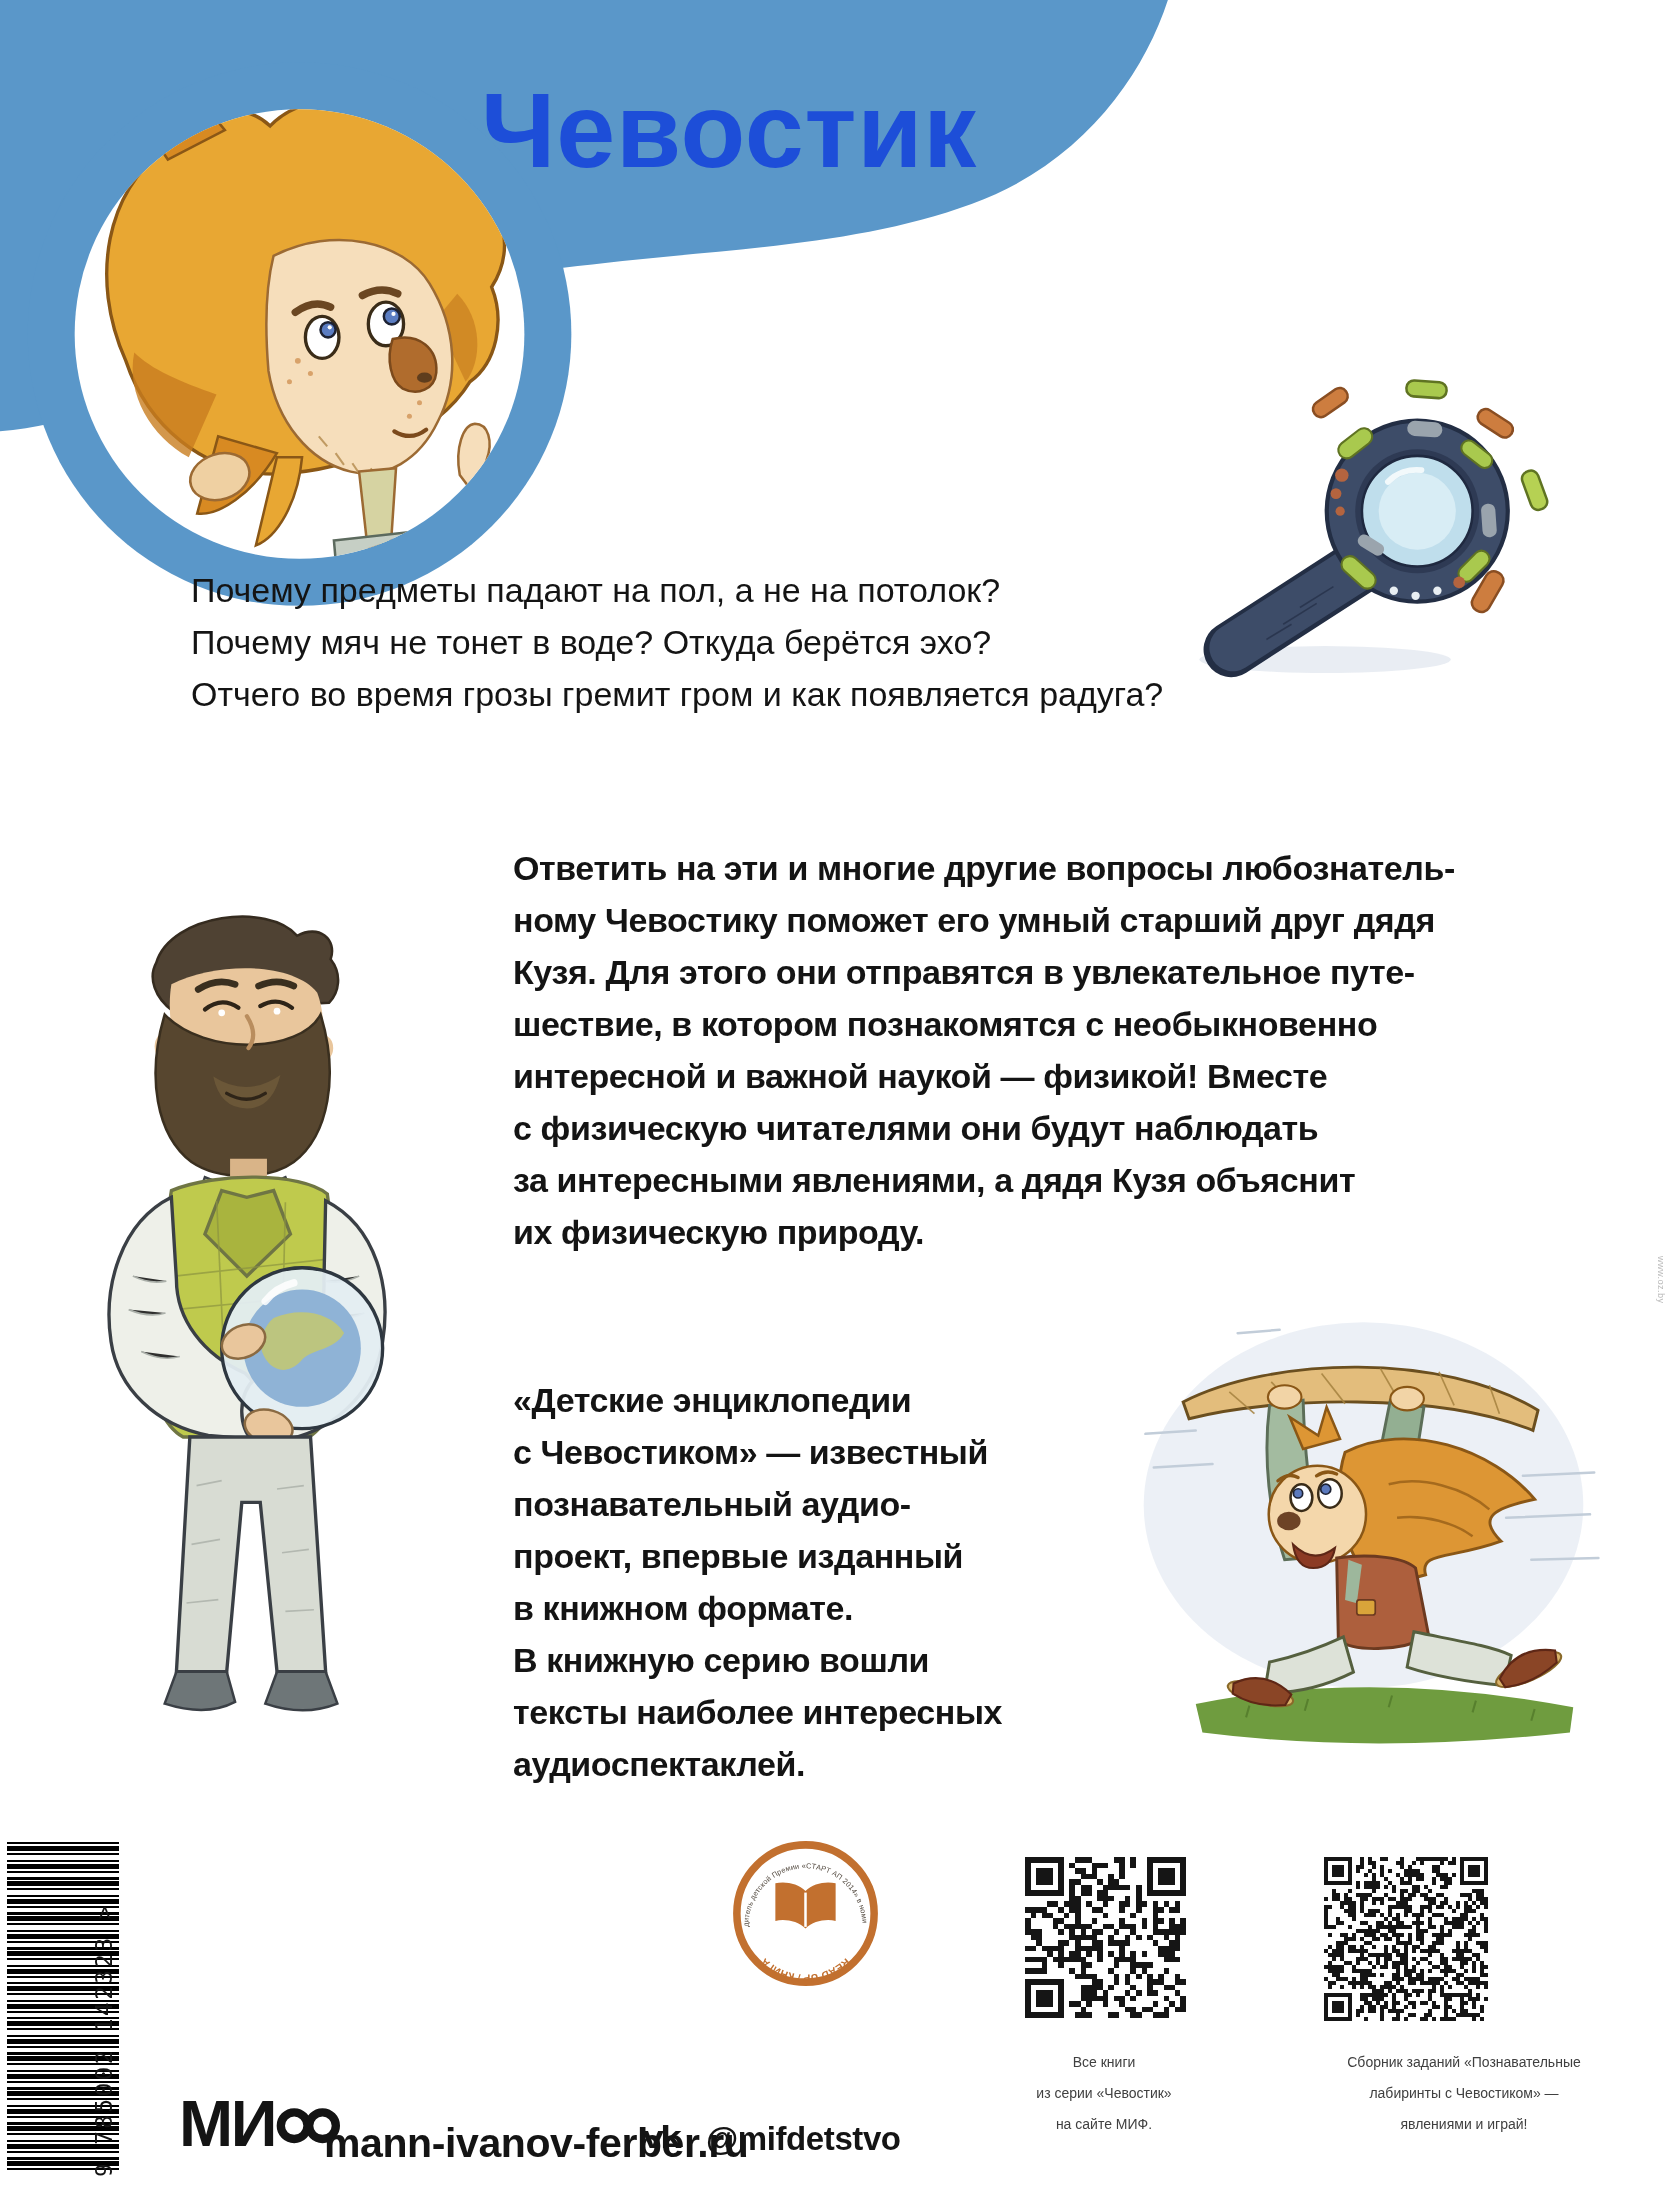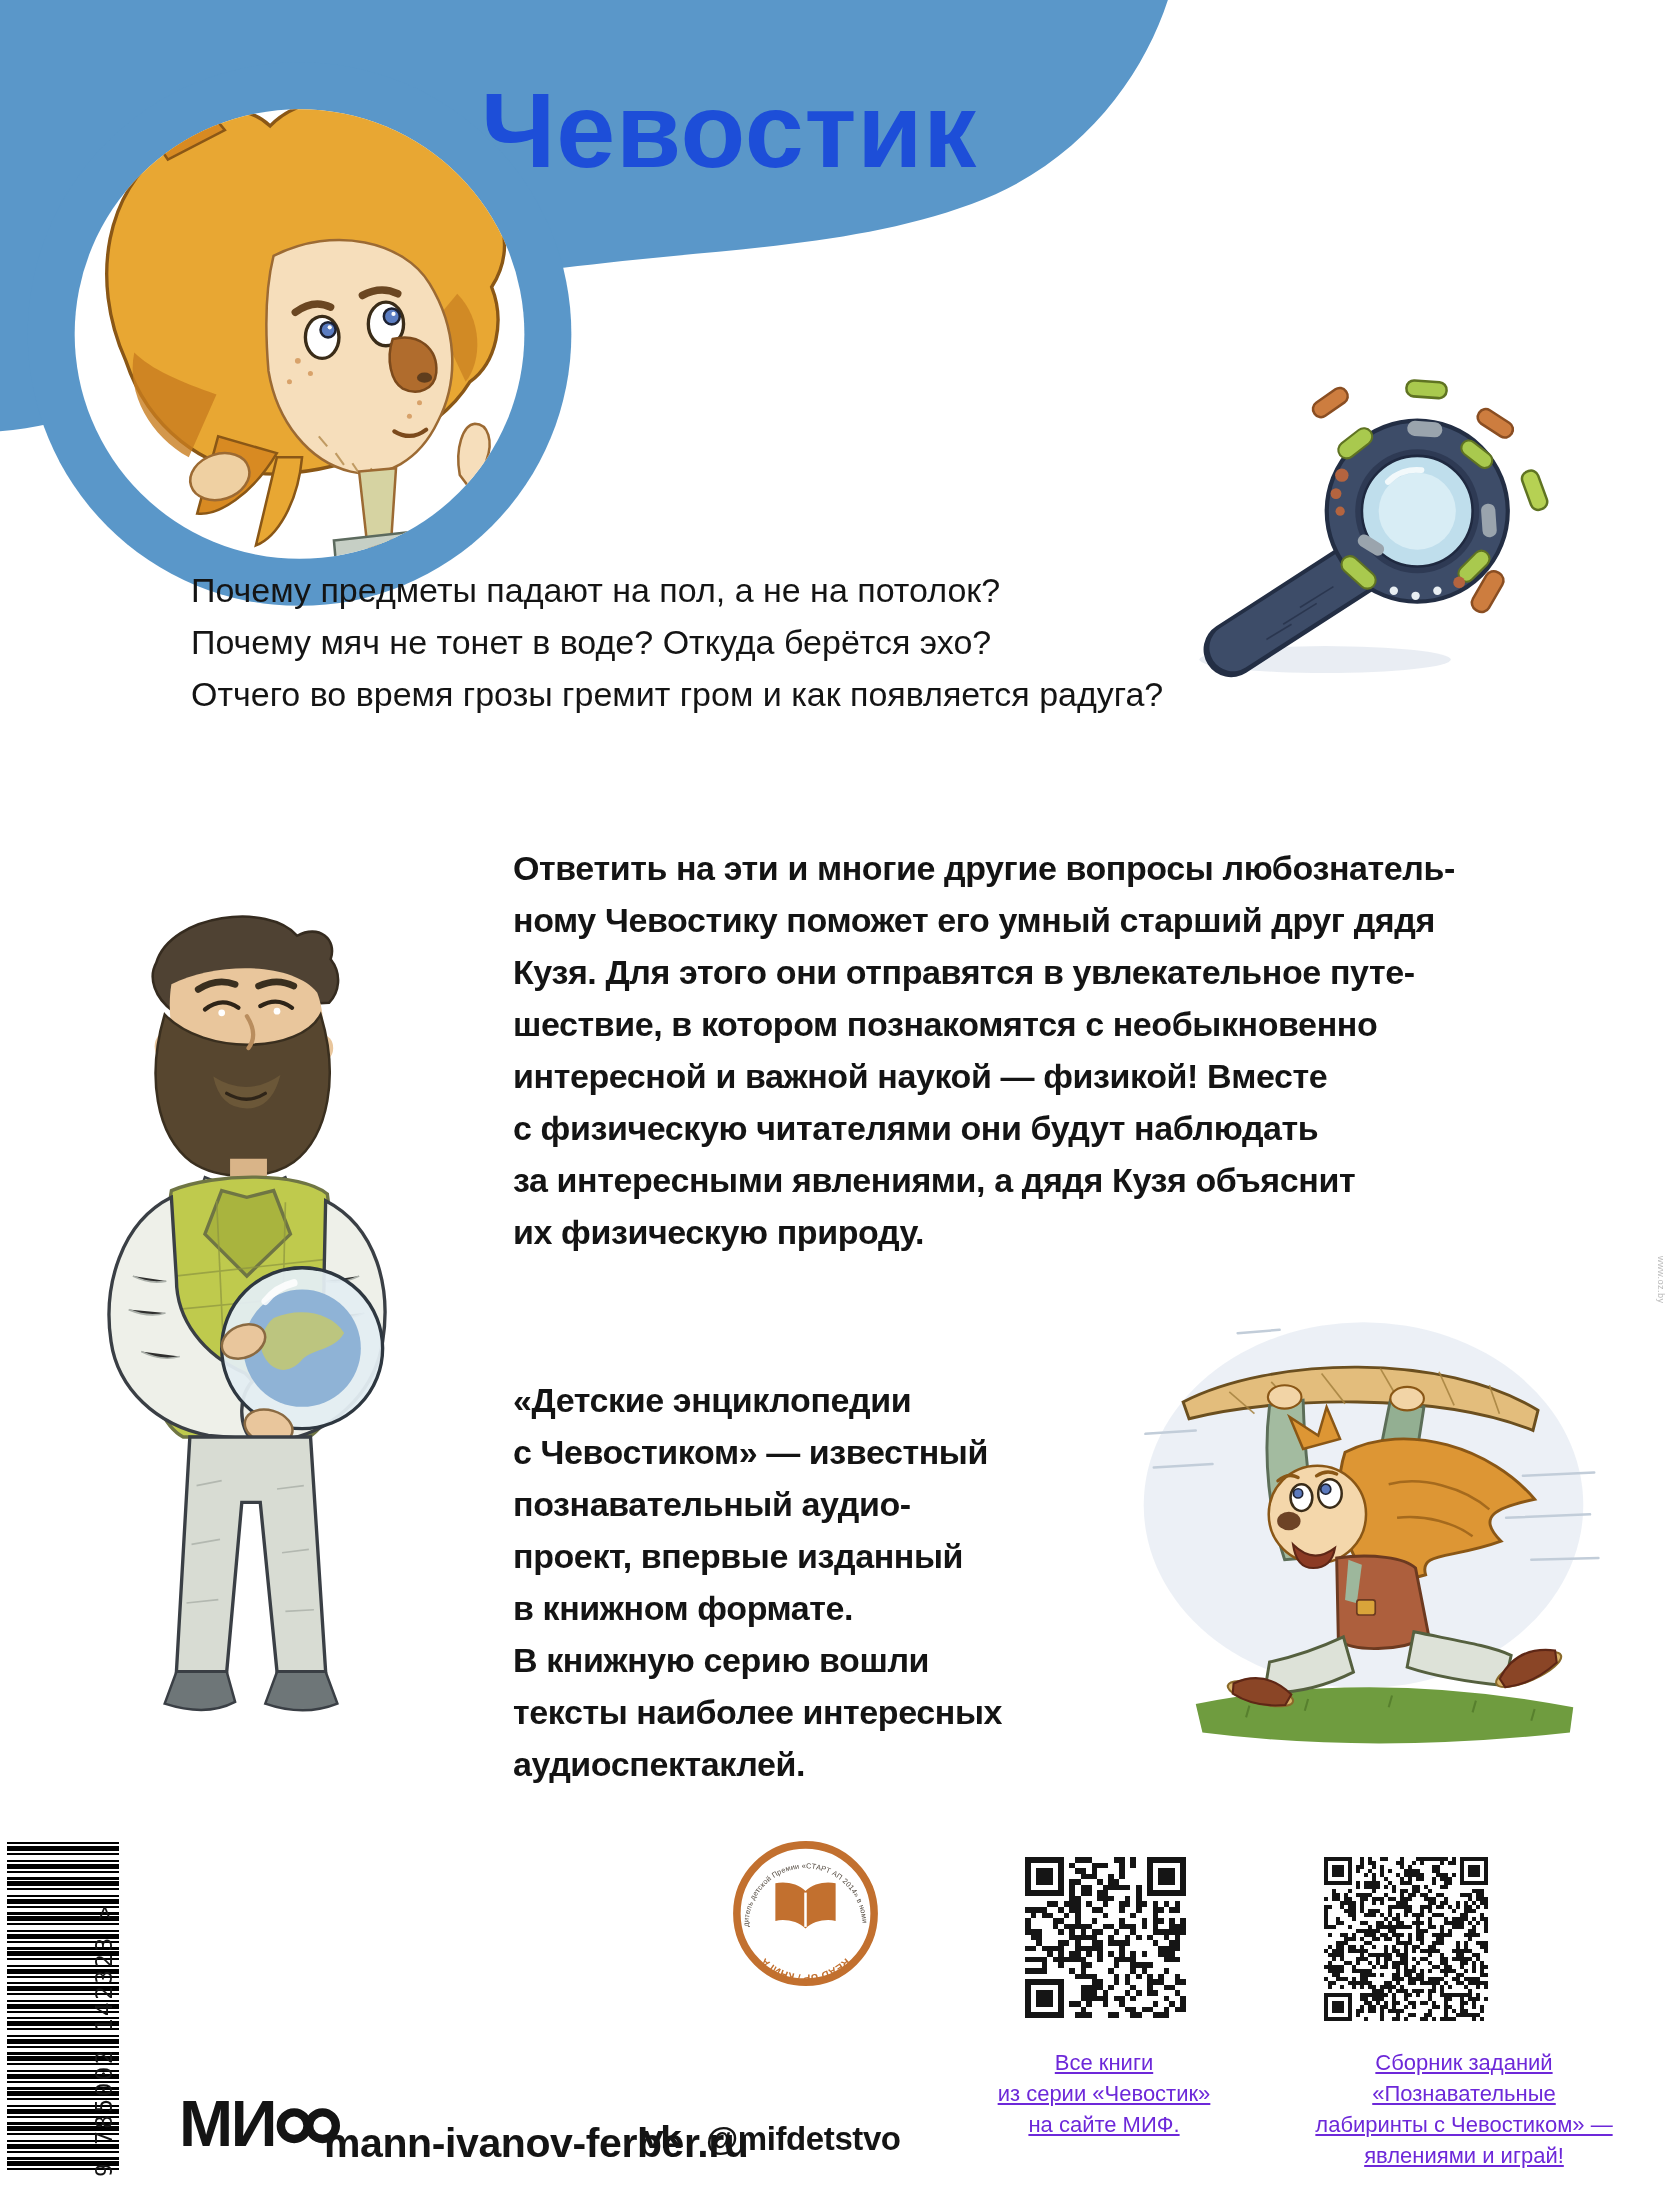--- a/index.html
+++ b/index.html
@@ -23,21 +23,21 @@
   
   .mif-logo{left:179px;top:2097px;display:flex;align-items:center;}
   .mif-logo .mif-txt{font-size:65px;font-weight:700;letter-spacing:-2.5px;line-height:54px;}
   .website{left:324px;top:2120px;font-size:41px;font-weight:700;letter-spacing:-0.4px;}
   .vk-badge{left:643px;top:2117px;font-size:37px;font-weight:800;letter-spacing:-3.4px;transform:scale(1.05,.85);}
   .handle{left:706px;top:2120px;font-size:33px;font-weight:700;letter-spacing:-0.4px;}
   
   .qr{background:#fff;}
   .qr1{left:1025px;top:1857px;width:161px;height:161px;}
   .qr2{left:1324px;top:1857px;width:164px;height:164px;}
-  .caption{font-size:22px;line-height:31px;text-align:center;color:#6d28d9;text-decoration:underline;}
+  .caption{font-size:14px;line-height:31px;text-align:center;color:#404040;}
   .cap1{left:953px;top:2047px;width:302px;}
   .cap2{left:1286px;top:2047px;width:356px;}
   .watermark{left:1666px;top:1256px;font-size:9.2px;color:#b9b9b9;transform:rotate(90deg);
     transform-origin:0 0;letter-spacing:0.4px;}
 </style>
 </head>
 <body>
 
 <div class="page">
 

